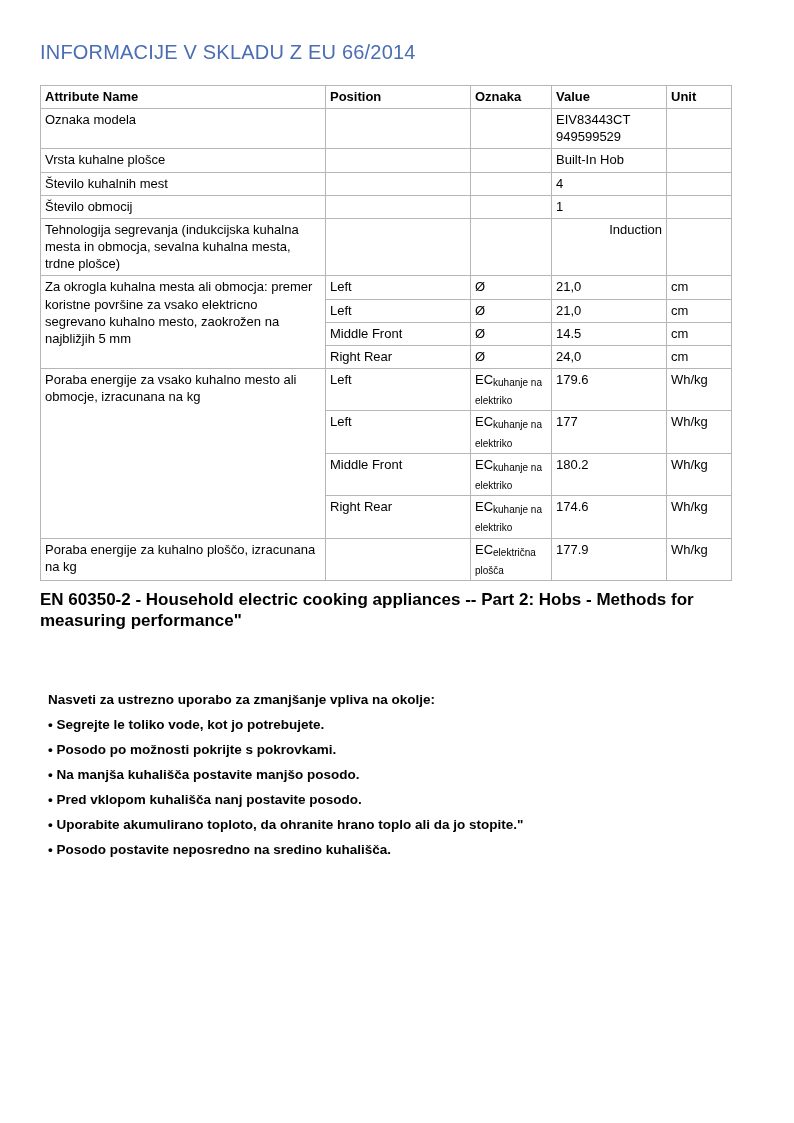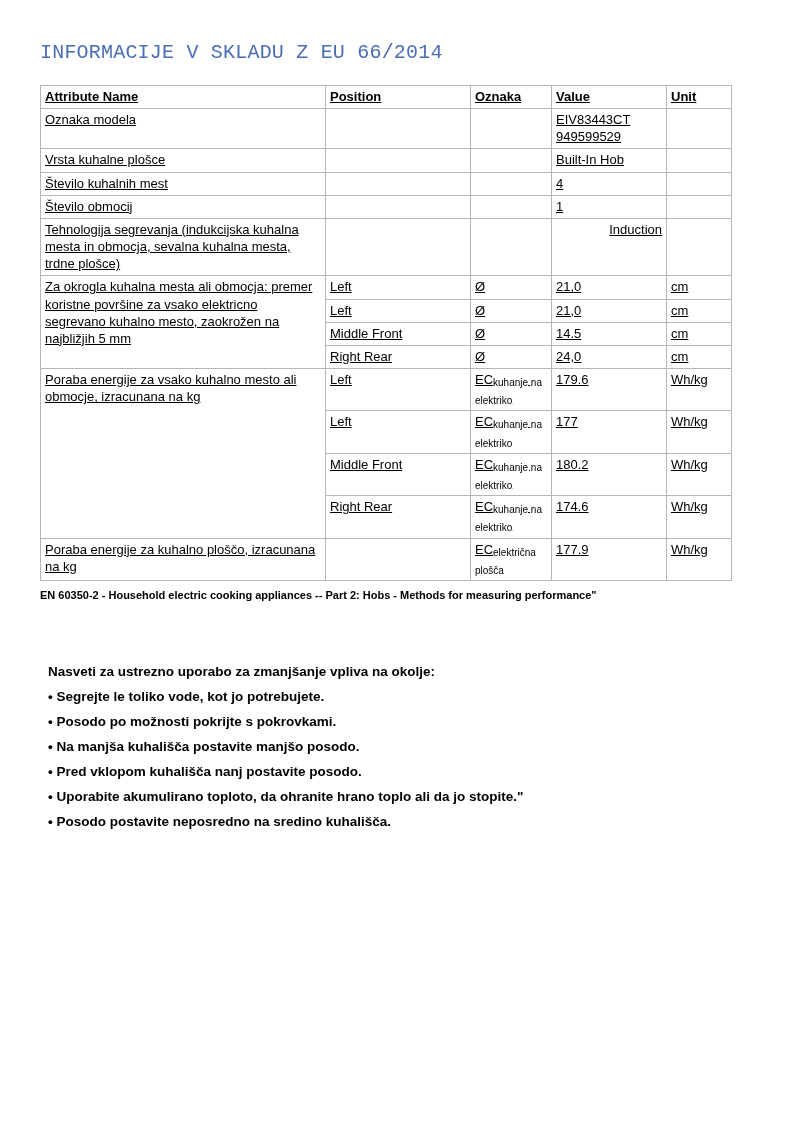--- a/index.html
+++ b/index.html
@@ -10,29 +10,27 @@
     position: relative;
   }
   .page { padding: 41px 63px 0 40px; }
 
   .page-title {
     margin: 0 0 21px 0;
     font-size: 20px;
     font-weight: 400;
     color: #4a6db4;
     letter-spacing: 0.2px;
-    font-family: Liberation Mono, monospace;
   }
 
   table.info-table {
     border-collapse: collapse;
     table-layout: fixed;
     width: 691px;
     font-size: 13px;
-    text-decoration: underline;
   }
   table.info-table th,
   table.info-table td {
     border: 1px solid #b6b6b6;
     padding: 2px 4px 3px 4px;
     vertical-align: top;
     text-align: left;
     line-height: 1.32;
     overflow: hidden;
     word-wrap: break-word;
@@ -42,21 +40,21 @@
     height: 17px;
   }
   td.cell-sym .sym-sub {
     font-size: 10px;
     vertical-align: -2px;
   }
   tr.row-single td { height: 17px; }
 
   .standard-note {
     margin: 8px 0 0 0;
-    font-size: 11px;
+    font-size: 17px;
     font-weight: 700;
     line-height: 1.25;
   }
 
   .tips {
     margin-top: 60px;
     font-size: 13.5px;
     font-weight: 700;
   }
   .tips .tip-line {

